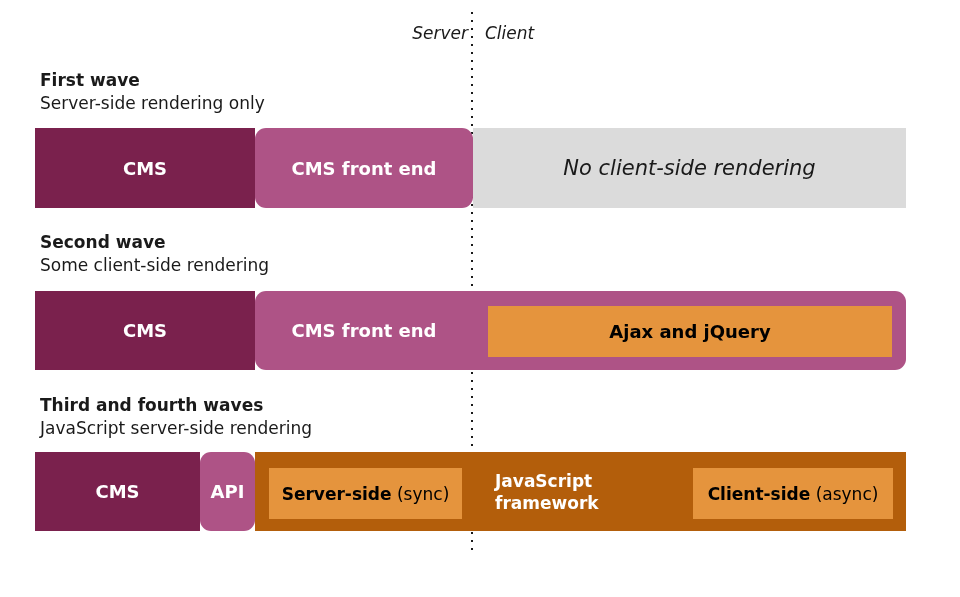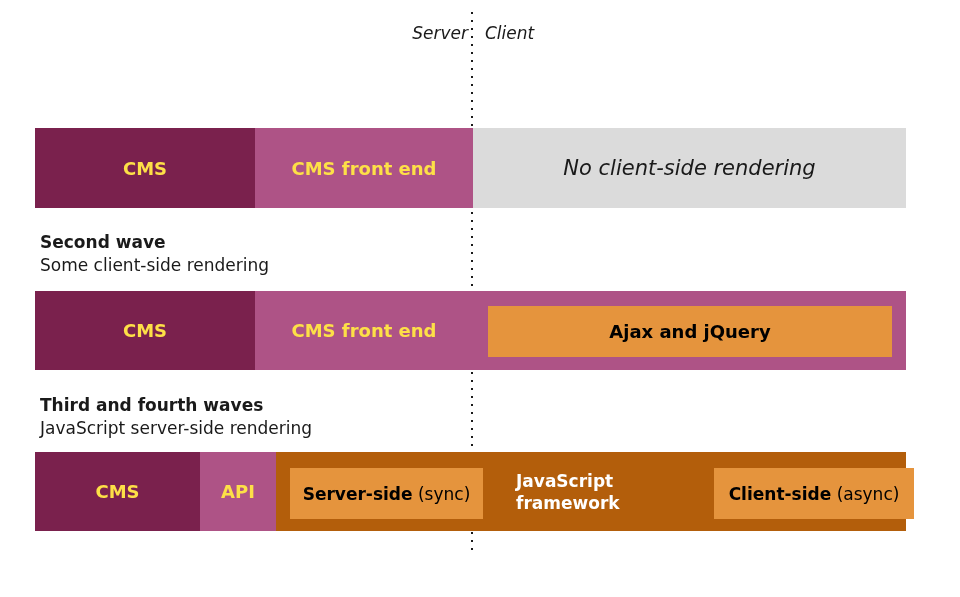--- a/index.html
+++ b/index.html
@@ -65,34 +65,34 @@
   .bar-2 { top: 291px; height: 79px; }
   .bar-3 { top: 452px; height: 79px; }
 
   .seg {
     display: flex;
     align-items: center;
     justify-content: center;
     height: 100%;
   }
   .seg-label {
-    color: #fde047;
+    color: #ffffff;
     font-weight: bold;
     font-size: 18px;
     white-space: nowrap;
   }
   .seg.maroon { background: var(--maroon); }
-  .seg.pink   { background: var(--pink); }
+  .seg.pink   { background: var(--pink); border-radius: 11px; }
   .seg.gray   { background: var(--gray); }
   .seg.darkorange { background: var(--dark_orange); }
 
   .w-cms { width: 220px; }
   .w-frontend { width: 218px; }
   .w-cms3 { width: 165px; }
-  .w-api { width: 76px; }
+  .w-api { width: 55px; }
   .grow { flex: 1 1 auto; position: relative; }
 
   .no-client-text {
     font-style: italic;
     font-size: 21px;
     color: var(--text_dark);
     white-space: nowrap;
   }
 
   
@@ -139,20 +139,24 @@
 </style>
 </head>
 <body>
 
 <div class="canvas">
 
   <div class="divider"></div>
   <div class="axis-label server">Server</div>
   <div class="axis-label client">Client</div>
 
+  <div class="section-header sh-1">
+    <div class="title">First wave</div>
+    <div class="subtitle">Server-side rendering only</div>
+  </div>
 
   <div class="bar bar-1">
     <div class="seg maroon w-cms">
       <span class="seg-label">CMS</span>
     </div>
     <div class="seg pink w-frontend">
       <span class="seg-label">CMS front end</span>
     </div>
     <div class="seg gray grow">
       <span class="no-client-text">No client-side rendering</span>

